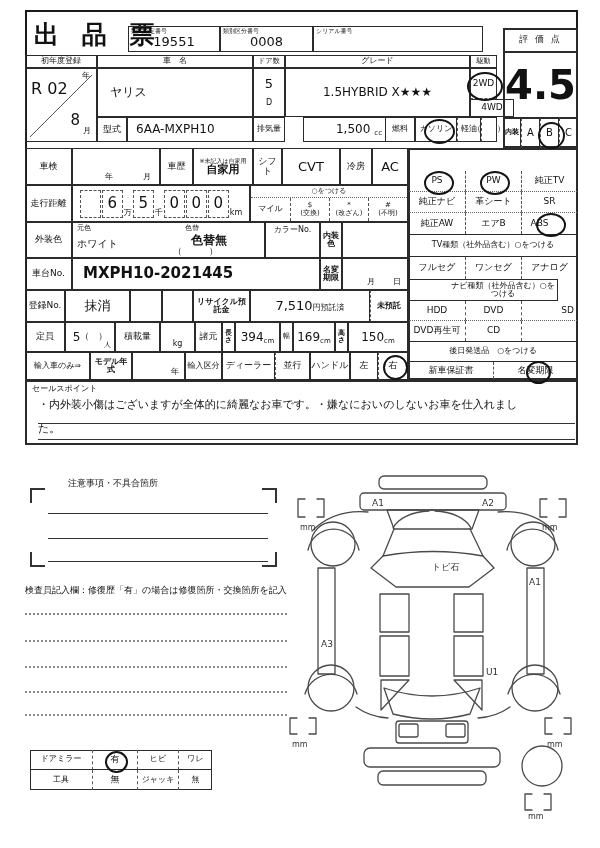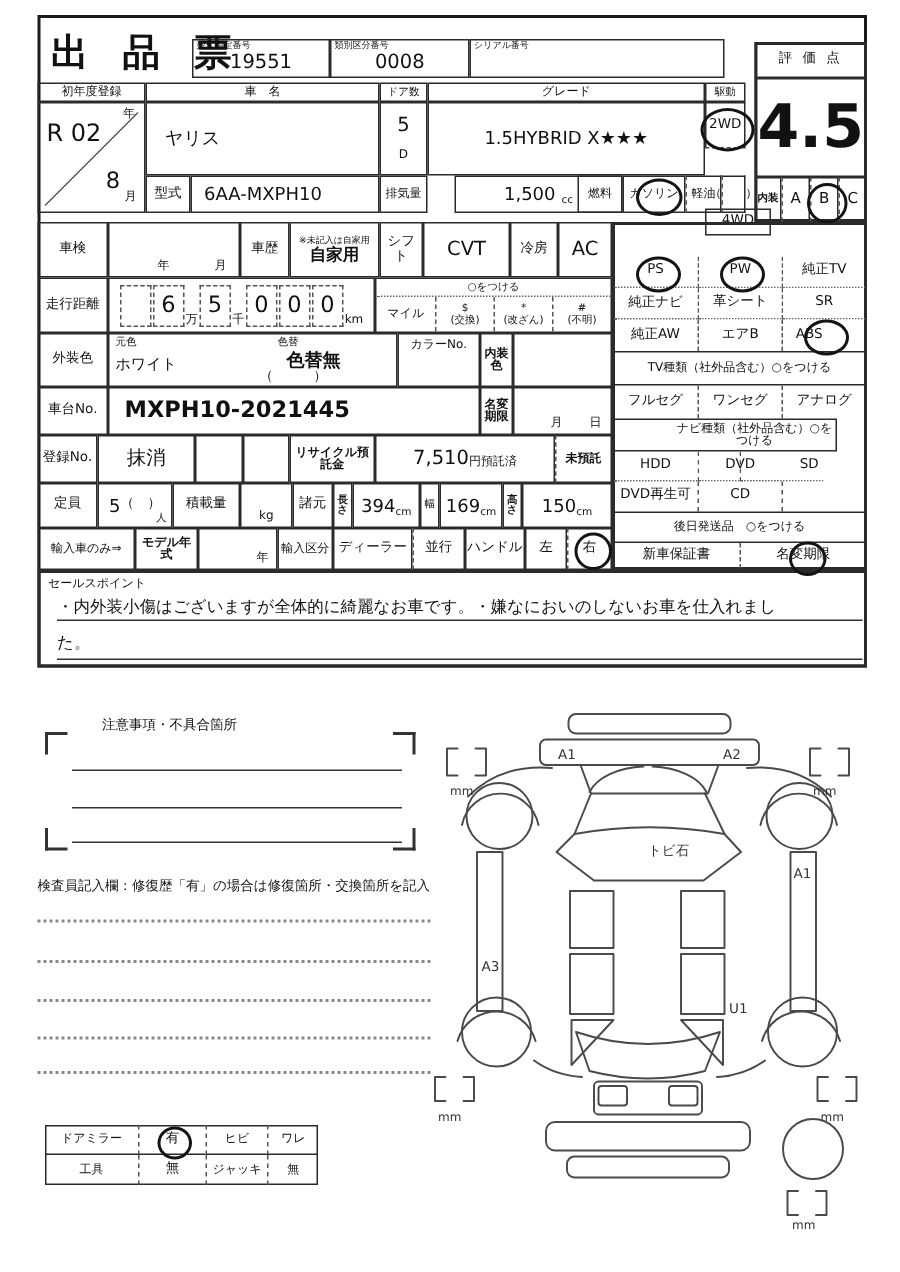--- a/index.html
+++ b/index.html
@@ -75,21 +75,21 @@
     <span class="abs f8" style="right:5px;bottom:6px;">月</span>
   </div>
 
   <div class="cell f12 left" style="left:97px;top:68px;width:156px;height:49px;padding-left:12px;">ヤリス</div>
   <div class="cell col" style="left:253px;top:68px;width:32px;height:49px;">
     <span class="f13">5</span>
     <span class="f8" style="margin-top:8px;">D</span>
   </div>
   <div class="cell f12" style="left:285px;top:68px;width:185px;height:49px;">1.5HYBRID X★★★</div>
   <div class="cell f9" style="left:470px;top:68px;width:27px;height:31px;border-bottom:1px dashed #555;">2WD</div>
-  <div class="cell f9" style="left:470px;top:99px;width:44px;height:18px;margin-top:40px;">4WD</div>
+  <div class="cell f9" style="left:470px;top:99px;width:44px;height:18px;">4WD</div>
   <div class="circ" style="left:467px;top:72px;width:32px;height:25px;"></div>
 
   <div class="cell f9" style="left:97px;top:117px;width:30px;height:25px;">型式</div>
   <div class="cell f12 left" style="left:127px;top:117px;width:126px;height:25px;padding-left:8px;">6AA-MXPH10</div>
   <div class="cell f8" style="left:253px;top:117px;width:32px;height:25px;">排気量</div>
   <div class="cell" style="left:303px;top:117px;width:112px;height:25px;">
     <span class="f12">1,500</span>
     <span class="f7" style="margin:8px 0 0 4px;">cc</span>
   </div>
   <div class="cell f8" style="left:385px;top:117px;width:30px;height:25px;">燃料</div>
@@ -224,33 +224,33 @@
   <div class="circ" style="left:536px;top:213px;width:26px;height:20px;"></div>
 
   <div class="cell f8" style="left:408px;top:234px;width:170px;height:23px;">TV種類（社外品含む）○をつける</div>
   <div class="cell f9 nob" style="left:409px;top:257px;width:56px;height:22px;">フルセグ</div>
   <div class="cell f9 nob dash-v" style="left:465px;top:257px;width:56px;height:22px;">ワンセグ</div>
   <div class="cell f9 nob dash-v" style="left:521px;top:257px;width:56px;height:22px;">アナログ</div>
 
   <div class="cell f8" style="left:408px;top:279px;width:150px;height:22px;padding-left:40px;">ナビ種類（社外品含む）○をつける</div>
   <div class="cell f9 nob dot-b" style="left:409px;top:301px;width:56px;height:20px;">HDD</div>
   <div class="cell f9 nob dot-b dash-v" style="left:465px;top:301px;width:56px;height:20px;">DVD</div>
-  <div class="cell f9 nob dot-b dash-v" style="left:493px;top:301px;width:56px;height:20px;padding-left:36px;">SD</div>
+  <div class="cell f9 nob dot-b dash-v" style="left:521px;top:301px;width:56px;height:20px;padding-left:36px;">SD</div>
   <div class="cell f9 nob" style="left:409px;top:321px;width:56px;height:20px;">DVD再生可</div>
   <div class="cell f9 nob dash-v" style="left:465px;top:321px;width:56px;height:20px;">CD</div>
   <div class="cell f9 nob dash-v" style="left:521px;top:321px;width:56px;height:20px;"></div>
 
   <div class="cell f8" style="left:408px;top:341px;width:170px;height:21px;">後日発送品　○をつける</div>
   <div class="cell f9 nob" style="left:409px;top:362px;width:84px;height:17px;">新車保証書</div>
   <div class="cell f9 nob dash-v" style="left:493px;top:362px;width:84px;height:17px;">名変期限</div>
   <div class="circ" style="left:526px;top:361px;width:21px;height:19px;"></div>
 
   <div class="cell" style="left:25px;top:380px;width:553px;height:65px;border-width:2px;"></div>
   <div class="abs f8" style="left:32px;top:383px;">セールスポイント</div>
-  <div class="abs f11" style="left:38px;top:397px;width:537px;border-bottom:1px solid #333;padding-bottom:1px;">・内外装小傷はございますが全体的に綺麗なお車です。・嫌なにおいのしないお車を仕入れまし</div>
+  <div class="abs f11" style="left:38px;top:397px;width:537px;border-bottom:1px solid #333;padding-bottom:11px;">・内外装小傷はございますが全体的に綺麗なお車です。・嫌なにおいのしないお車を仕入れまし</div>
   <div class="abs f11" style="left:38px;top:421px;width:537px;border-bottom:1px solid #333;padding-bottom:3px;">た。</div>
 
   <div class="abs f9" style="left:68px;top:477px;">注意事項・不具合箇所</div>
   <div class="bracket" style="left:30px;top:488px;border-left:2px solid #333;border-top:2px solid #333;"></div>
   <div class="bracket" style="left:30px;top:552px;border-left:2px solid #333;border-bottom:2px solid #333;"></div>
   <div class="bracket" style="left:262px;top:488px;border-right:2px solid #333;border-top:2px solid #333;"></div>
   <div class="bracket" style="left:262px;top:552px;border-right:2px solid #333;border-bottom:2px solid #333;"></div>
   <div class="rule" style="left:48px;top:513px;width:220px;"></div>
   <div class="rule" style="left:48px;top:538px;width:220px;"></div>
   <div class="rule" style="left:48px;top:561px;width:220px;"></div>

